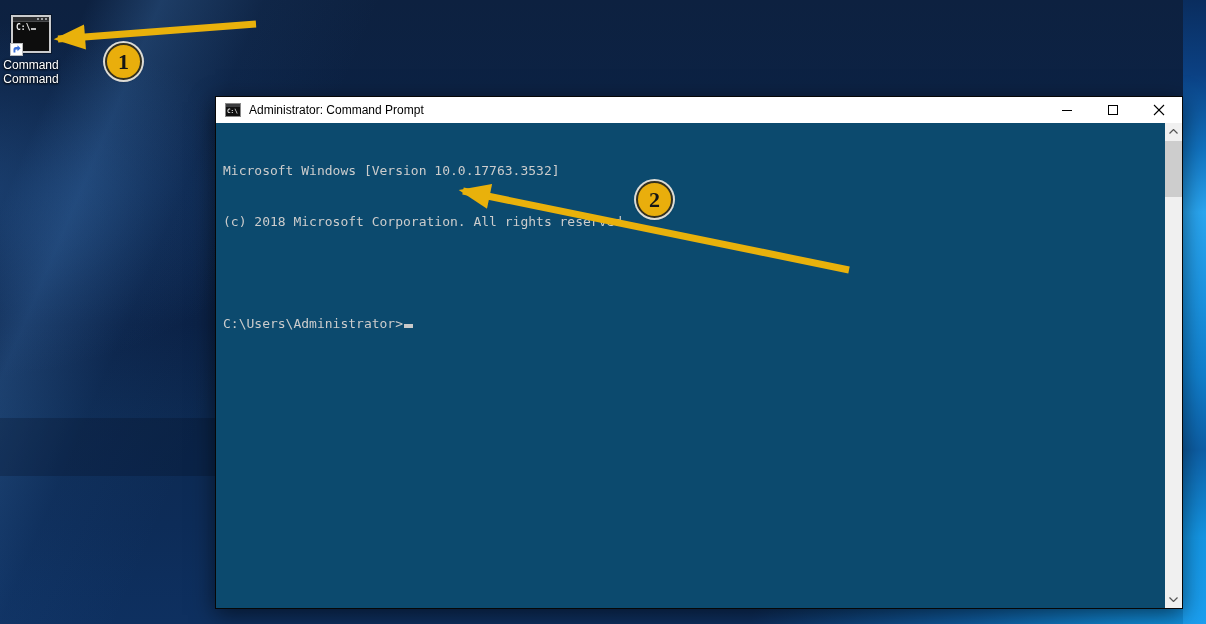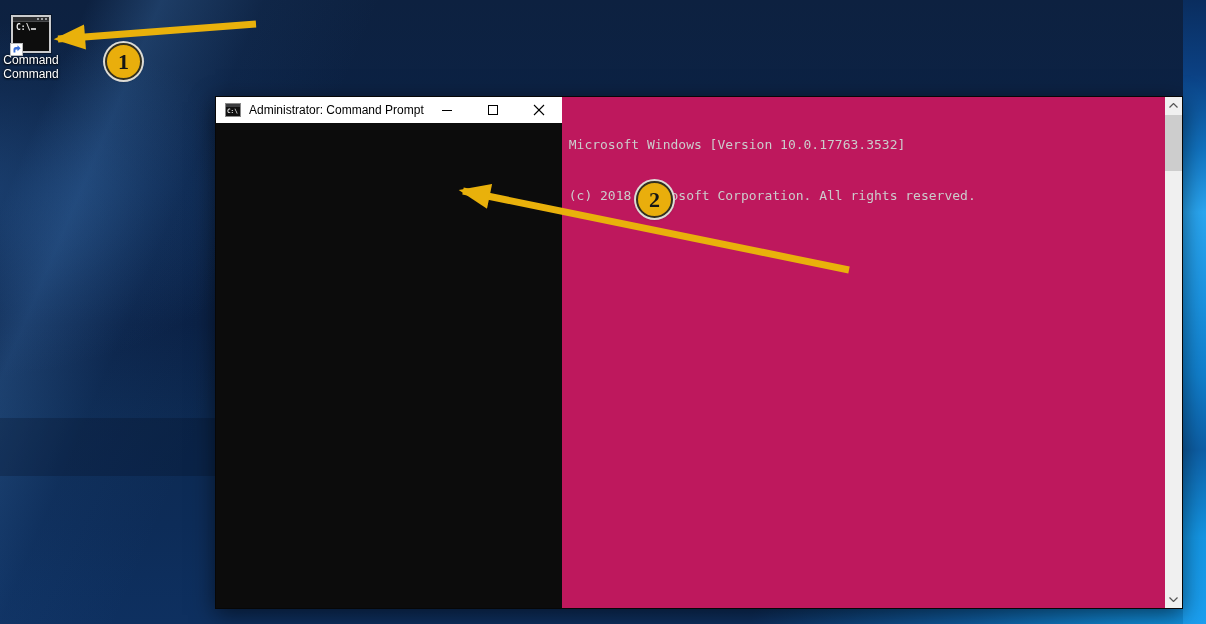--- a/index.html
+++ b/index.html
@@ -33,51 +33,51 @@
   .mini-prompt {
     position:absolute; left:3px; top:7px; color:#f2f2f2;
     font-family:"DejaVu Sans Mono", monospace; font-size:8px; font-weight:bold; letter-spacing:0; line-height:8px;
   }
   .mini-cursor { display:inline-block; width:5px; height:2px; background:#bdbdbd; margin-left:1px; vertical-align:baseline; }
   .overlay-badge {
     position:absolute; left:-1px; bottom:-3px; width:13px; height:13px; background:#ffffff;
     border:1px solid #b9babc; display:flex; align-items:center; justify-content:center;
   }
   .shortcut-label {
-    color:#ffffff; font-size:12px; line-height:14px;
+    margin-top:5px; color:#ffffff; font-size:12px; line-height:14px;
     text-shadow:0 1px 2px rgba(0,0,0,0.95), 0 0 3px rgba(0,0,0,0.8);
   }
 
   
   .annot-svg { position:absolute; left:0; top:0; pointer-events:none; }
   .step-badge {
     position:absolute; width:37px; height:37px; border-radius:50%;
     background:#e9ae0c; border:2px solid #33301f;
     box-shadow:0 0 0 2px #dddcd6, 0 1px 3px rgba(0,0,0,0.6);
     display:flex; align-items:center; justify-content:center;
     color:#151515; font-size:22px; font-weight:bold; font-family:"Liberation Serif", serif;
   }
   .badge-1 { left:105px; top:43px; }
   .badge-2 { left:636px; top:181px; }
 
   
   .cmd-window {
     position:absolute; left:215px; top:96px; width:968px; height:513px;
     box-shadow:0 6px 22px rgba(0,0,0,0.55); border:1px solid rgba(0,0,0,0.4);
-    display:flex; flex-direction:row; background:#0c0c0c;
+    display:flex; flex-direction:column; background:#0c0c0c;
   }
   .titlebar { height:26px; background:#ffffff; display:flex; align-items:center; flex:0 0 26px; }
   .tb-icon { position:relative; width:16px; height:14px; margin:0 8px 0 9px; background:#101010; border:1px solid #8a8a8a; }
   .tb-icon .tstrip { position:absolute; top:0; left:0; right:0; height:3px; background:#3c3d3f; }
   .tb-icon .tprompt { position:absolute; left:1px; top:4px; color:#e8e8e8; font-family:"DejaVu Sans Mono",monospace; font-size:6px; font-weight:bold; line-height:6px; }
   .tb-title { font-size:12px; color:#000000; flex:1 1 auto; white-space:nowrap; }
   .tb-btn { width:46px; height:26px; display:flex; align-items:center; justify-content:center; cursor:default; }
   .tb-btn svg { display:block; }
 
-  .term-wrap { position:relative; flex:1 1 auto; background:#be185d; }
+  .term-wrap { position:relative; flex:1 1 auto; background:#0c4a6e; }
   .term-content {
     position:absolute; left:0; top:0; right:17px; bottom:0; padding:5px 6px 0 7px;
     font-family:"DejaVu Sans Mono", monospace; font-size:13px; line-height:17px;
     color:#cccccc; white-space:pre; cursor:text;
   }
   .term-line { height:17px; }
   .prompt-cursor { display:inline-block; width:9px; height:4px; background:#c9c9c9; margin-left:1px; }
 
   
   .scrollbar { position:absolute; right:0; top:0; width:17px; height:100%; background:#f0f0f0; }
@@ -139,20 +139,21 @@
             <line x1="11" y1="1" x2="1" y2="11" stroke="#000" stroke-width="1.1"></line>
           </svg>
       </div>
     </div>
 
     <div class="term-wrap">
       <div class="term-content">
         <div class="term-line">Microsoft Windows [Version 10.0.17763.3532]</div>
         <div class="term-line">(c) 2018 Microsoft Corporation. All rights reserved.</div>
         <div class="term-line"></div>
+        <div class="term-line"><span>C:\Users\Administrator&gt;</span><span class="prompt-cursor"></span></div>
       </div>
 
       <div class="scrollbar">
         <div class="sb-btn sb-up">
           <svg width="9" height="5" viewBox="0 0 9 5">
               <polyline points="0.5,4.5 4.5,0.5 8.5,4.5" fill="none" stroke="#555" stroke-width="1.2"></polyline>
             </svg>
         </div>
         <div class="sb-thumb"></div>
         <div class="sb-btn sb-down">

